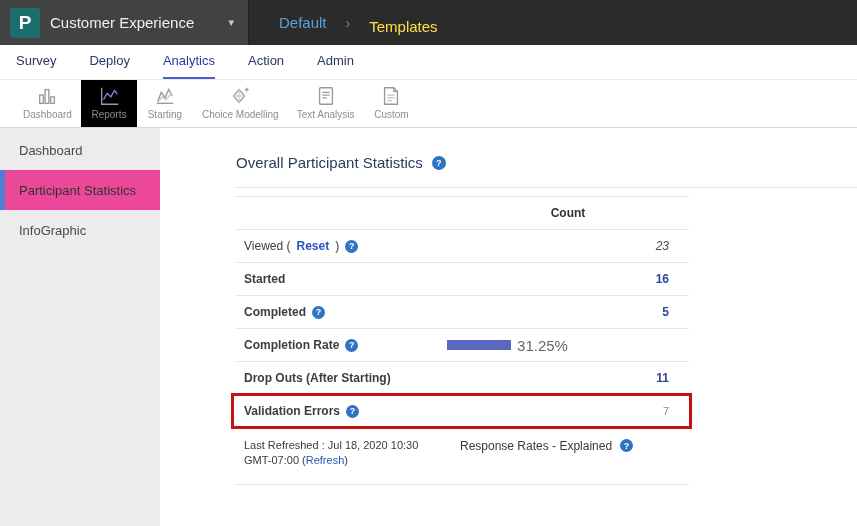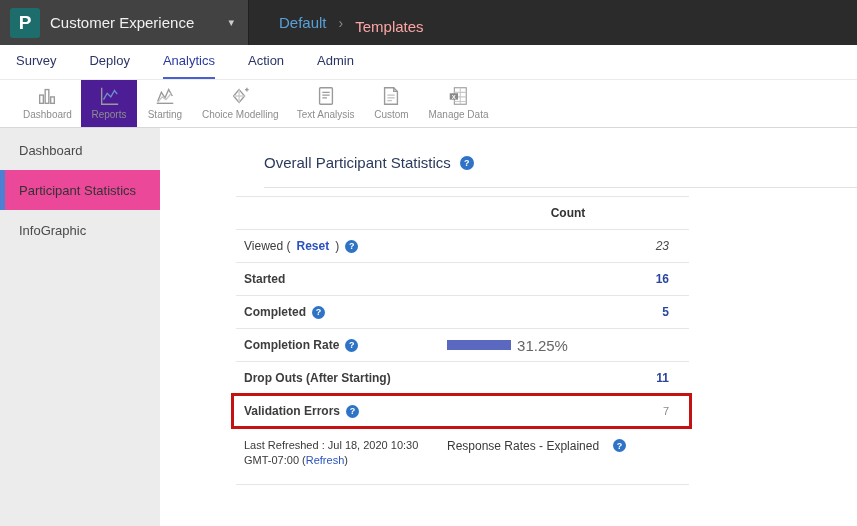--- a/index.html
+++ b/index.html
@@ -17,58 +17,58 @@
     width:249px; background:#424242; display:flex; align-items:center;
     padding:0 10px; gap:10px; border-right:1px solid #202020; cursor:pointer;
   }
   .logo {
     width:30px; height:30px; background:#1d6d6d; border-radius:3px;
     color:#fff; font-weight:bold; font-size:19px;
     display:flex; align-items:center; justify-content:center; flex:0 0 auto;
   }
   .workspace { color:#f0f0f0; font-size:15px; white-space:nowrap; flex:1; }
   .caret { color:#cccccc; font-size:11px; padding-right:4px; }
-  .breadcrumb { display:flex; align-items:center; gap:12px; padding-left:30px; font-size:15px; }
+  .breadcrumb { display:flex; align-items:center; gap:19px; padding-left:30px; font-size:15px; }
   .crumb-first { color:#58a0d8; cursor:pointer; }
   .crumb-sep { color:#8a8a8a; font-size:14px; }
-  .crumb-current { color:#fca5a5;margin-top:8px; }
+  .crumb-current { color:#fde047;margin-top:8px; }
 
   
   .nav { height:34px; display:flex; align-items:stretch; padding-left:16px; background:#fff; }
   .nav-item {
     margin-right:33px; line-height:32px; font-size:13px; font-weight:500;
     color:#2b3566; cursor:pointer; border-bottom:2px solid transparent;text-align:right;
   }
   .nav-item.active { color:#2b3a9e; border-bottom-color:#4a5fd0; }
 
   
   .toolbar {
     height:49px; border-top:1px solid #ebebeb; border-bottom:1px solid #d8d8d8;
     display:flex; padding-left:14px; background:#fff;
   }
   .tool-item {
     display:flex; flex-direction:column; align-items:center; justify-content:center;
     padding:2px 9px 4px; gap:2px; min-width:56px; cursor:pointer;
   }
-  .tool-item.active { background:#4c1d95; }
+  .tool-item.active { background:#000000; }
   .tool-item .lbl { font-size:10px; color:#8d8d8d; white-space:nowrap; }
   .tool-item svg { display:block; }
 
   
   .layout { display:flex; height:398px; }
   .sidebar { width:160px; background:#ececec; flex:0 0 auto; padding-top:2px; }
   .side-item {
     height:40px; display:flex; align-items:center; padding-left:14px;
     font-size:13px; color:#4a4a4a; cursor:pointer; border-left:5px solid transparent;
   }
   .side-item.active { background:#ec4899; border-left-color:#4d80d2; color:#333; }
 
   .content { flex:1; background:#fff; padding:26px 0 0 76px; overflow:hidden; }
 
-  .title-row { display:flex; align-items:center; gap:9px; padding-bottom:16px; border-bottom:1px solid #e2e2e2;margin-left:28px; }
+  .title-row { display:flex; align-items:center; gap:9px; padding-bottom:16px; border-bottom:1px solid #e2e2e2; }
   .page-title { font-size:15px; color:#2c3a5c; }
 
   .help {
     width:14px; height:14px; border-radius:50%; background:#2e73c5; color:#fff;
     font-size:9px; font-weight:bold; display:inline-flex; align-items:center;
     justify-content:center; cursor:pointer; flex:0 0 auto;
   }
   .help-sm { width:13px; height:13px; font-size:9px; }
 
   
@@ -89,21 +89,21 @@
   .bar { height:10px; background:#5a68c0; flex:0 0 auto; }
   .bar-pct { font-size:15px; color:#666; margin-left:6px; white-space:nowrap; }
 
   .highlight-box {
     position:absolute; left:-5px; right:-3px; top:-2px; bottom:-2px;
     border:3px solid #c41212; pointer-events:none;
   }
 
   .footer-row { display:flex; padding:10px 0 16px; border-bottom:1px solid #e6e6e6; }
   .f-left { width:211px; padding-left:8px; font-size:11px; color:#3a3a3a; line-height:15px; }
-  .f-right { flex:1; display:flex; align-items:flex-start; gap:14px; font-size:12px; color:#3a3a3a; padding-top:1px; }
+  .f-right { flex:1; display:flex; align-items:flex-start; gap:8px; font-size:12px; color:#3a3a3a; padding-top:1px;margin-left:13px; }
 </style>
 </head>
 <body>
 
 <div class="topbar">
   <div class="topbar-left">
     <div class="logo">P</div>
     <span class="workspace">Customer Experience</span>
     <span class="caret">▾</span>
   </div>
@@ -174,31 +174,20 @@
   <div class="tool-item">
     <span>
       <svg viewBox="0 0 24 24" width="22" height="22" fill="none" stroke-width="1.5">
         <path d="M5 3 H15 L19 7 V21 H5 Z" stroke="#9a9a9a"></path>
         <path d="M15 3 V7 H19" stroke="#9a9a9a"></path>
         <path d="M8 11 h8 M8 14 h8 M8 17 h5" stroke="#c0c0c0"></path>
       </svg>
     </span>
     <span class="lbl">Custom</span>
   </div>
-  <div class="tool-item">
-    <span>
-      <svg viewBox="0 0 24 24" width="22" height="22" fill="none" stroke-width="1.2">
-        <rect x="8" y="3" width="13" height="18" stroke="#9a9a9a"></rect>
-        <path d="M8 8 h13 M8 13 h13 M8 18 h13 M14.5 3 v18" stroke="#c9c9c9"></path>
-        <rect x="3" y="9" width="9" height="7" fill="#8a8a8a" stroke="none"></rect>
-        <text x="5.2" y="14.8" font-size="6.5" fill="#ffffff" font-weight="bold" font-family="Liberation Sans, sans-serif">X</text>
-      </svg>
-    </span>
-    <span class="lbl">Manage Data</span>
-  </div>
 </div>
 
 <div class="layout">
 
   <div class="sidebar">
     <div class="side-item">Dashboard</div>
     <div class="side-item active">Participant Statistics</div>
     <div class="side-item">InfoGraphic</div>
   </div>
 

